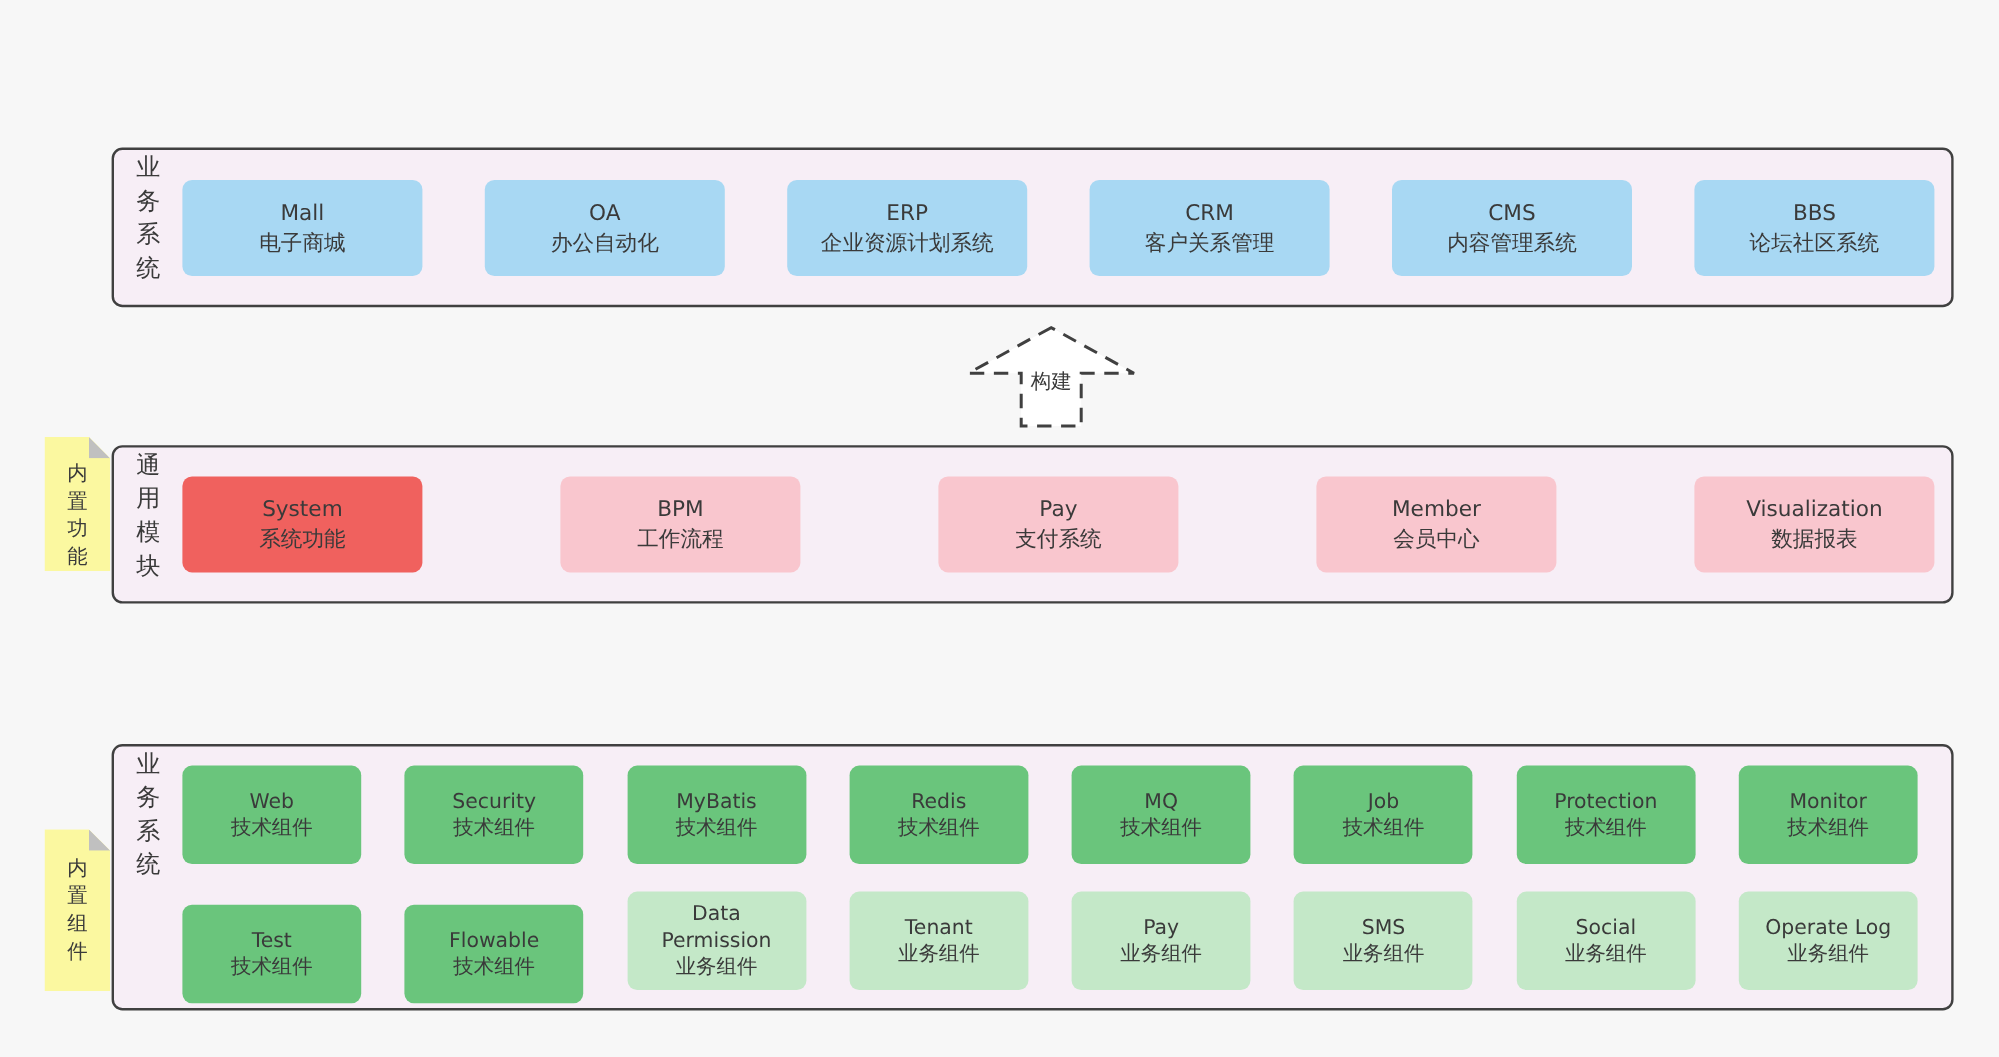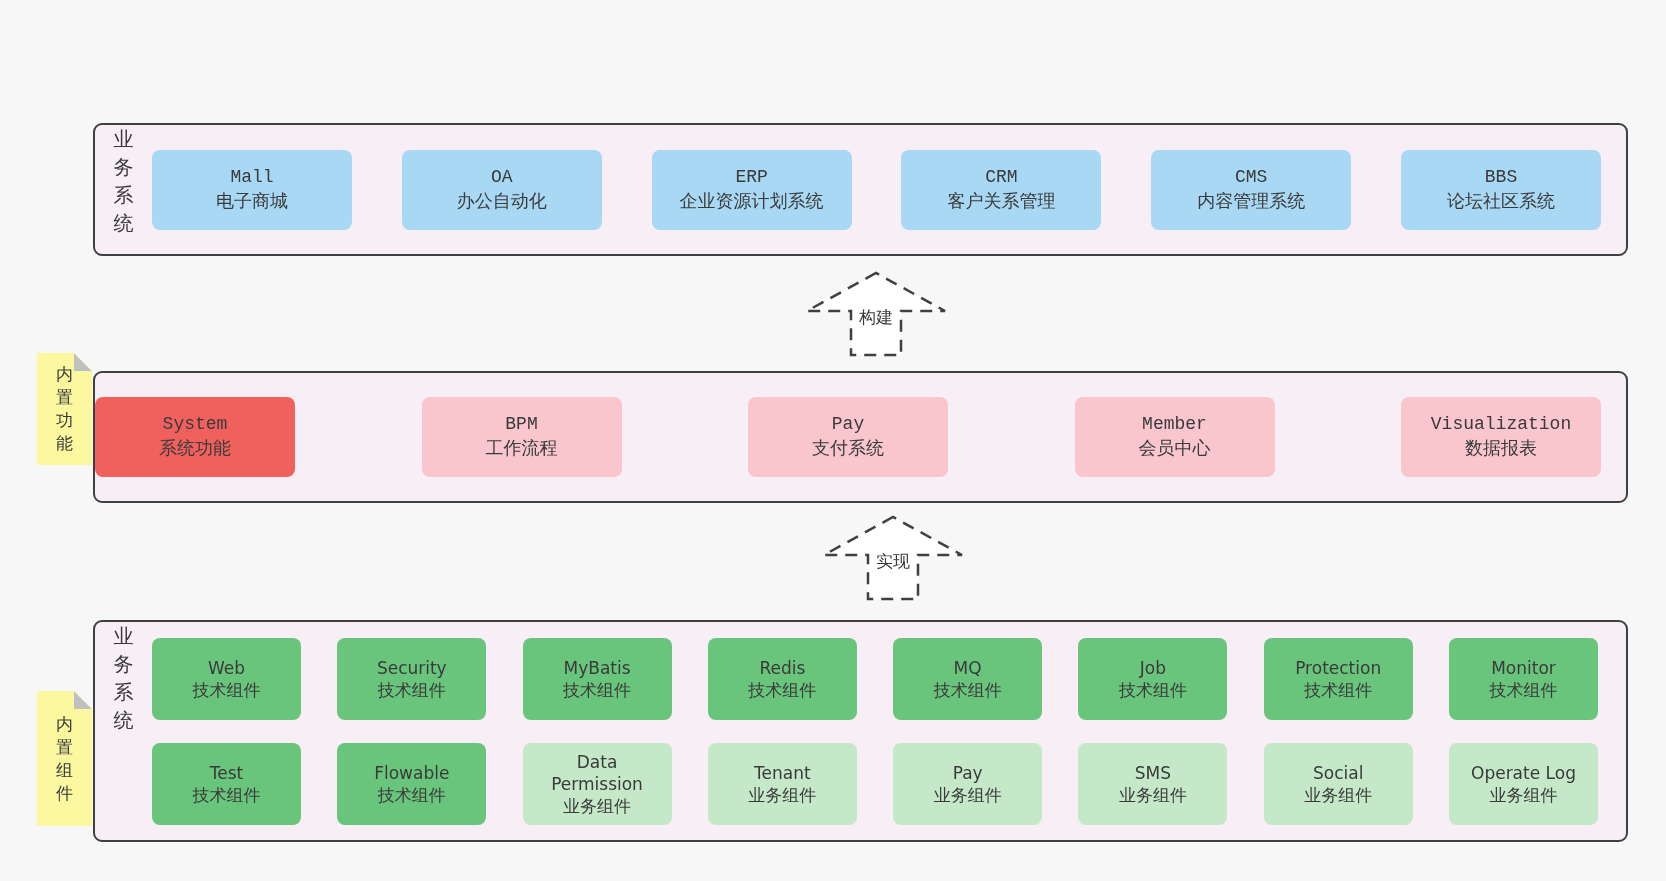--- a/index.html
+++ b/index.html
@@ -25,59 +25,58 @@
 
   .sec-label {
     width:57px; flex:0 0 57px;
     display:flex; align-items:flex-start; justify-content:center;
     font-size:20px; line-height:28px;
   }
   .vtext { width:1.15em; word-break:break-all; text-align:center; }
 
   .boxes {
     flex:1; display:flex; justify-content:space-between; align-items:center;
-    padding-right:25px;
-    font-family:Liberation Mono, monospace;
+    padding-right:14px;
   }
   .rows {
     flex:1; display:flex; flex-direction:column; justify-content:center;
     gap:23px; padding-right:28px;
   }
   .rowline { display:flex; justify-content:space-between; }
 
   
   .box {
     border-radius:8px;
     display:flex; flex-direction:column; align-items:center; justify-content:center;
     text-align:center; font-size:18px; line-height:25px;
     box-sizing:border-box; padding:2px 8px;
   }
   .boxes .box   { width:200px; height:80px; }
   .rowline .box { width:149px; height:82px; font-size:17px; line-height:22px; }
 
   .b-blue   { background:var(--box-blue,#a8d8f3); }
   .b-red    { background:var(--box-red,#f0615e); }
   .b-pink   { background:var(--box-pink,#f9c6ce); }
-  .b-green  { background:var(--box-green,#6ac57c); }
+  .b-green  { background:var(--box-green,#6ac57c);margin-top:11px; }
   .b-lgreen { background:var(--box-green-light,#c4e8c8); }
 
   
   .note {
     position:absolute;
     background:var(--note-yellow,#fbf8a0);
     display:flex; align-items:center; justify-content:center;
     font-size:17px; line-height:23px;
     clip-path:polygon(0 0, calc(100% - 18px) 0, 100% 18px, 100% 100%, 0 100%);
   }
   .note::after {
     content:""; position:absolute; top:0; right:0; width:18px; height:18px;
     background:var(--note-fold,#c0c0c0);
     clip-path:polygon(0 0, 100% 100%, 0 100%);
   }
-  #note-features   { left:37px; top:353px; width:55px; height:112px; }
+  #note-features   { left:37px; top:364px; width:55px; height:112px;align-items:flex-end; }
   #note-components { left:37px; top:655px; width:55px; height:135px;margin-top:36px; }
 
   
   .arrow { position:absolute; width:144px; height:88px; }
   .arrow svg { display:block; }
   .arrow .arrow-label {
     position:absolute; left:50%; top:36px; transform:translateX(-50%);
     background:#ffffff; padding:0 3px;
     font-size:17px; white-space:nowrap;
   }
@@ -125,20 +124,23 @@
     <svg width="144" height="88" viewBox="0 0 144 88">
       <path d="M72 3 L3 41 H47 V85 H97 V41 H141 Z" fill="#ffffff" stroke="#404040" stroke-width="2.5" stroke-dasharray="12 8" stroke-linejoin="miter"></path>
     </svg>
     <span class="arrow-label">构建</span>
   </div>
 
   <div class="note" id="note-features">
     <div class="vtext">内置功能</div>
   </div>
   <div class="section" id="sec-common">
+    <div class="sec-label">
+      <div class="vtext">通用模块</div>
+    </div>
     <div class="boxes">
       <div class="box b-red">
         <div>System</div>
         <div>系统功能</div>
       </div>
       <div class="box b-pink">
         <div>BPM</div>
         <div>工作流程</div>
       </div>
       <div class="box b-pink">
@@ -149,26 +151,20 @@
         <div>Member</div>
         <div>会员中心</div>
       </div>
       <div class="box b-pink">
         <div>Visualization</div>
         <div>数据报表</div>
       </div>
     </div>
   </div>
 
-  <div class="arrow" id="arrow-implement">
-    <svg width="144" height="88" viewBox="0 0 144 88">
-      <path d="M72 3 L3 41 H47 V85 H97 V41 H141 Z" fill="#ffffff" stroke="#404040" stroke-width="2.5" stroke-dasharray="12 8" stroke-linejoin="miter"></path>
-    </svg>
-    <span class="arrow-label">实现</span>
-  </div>
 
   <div class="note" id="note-components">
     <div class="vtext">内置组件</div>
   </div>
   <div class="section" id="sec-framework">
     <div class="sec-label">
       <div class="vtext">业务系统</div>
     </div>
     <div class="rows">
       <div class="rowline">

